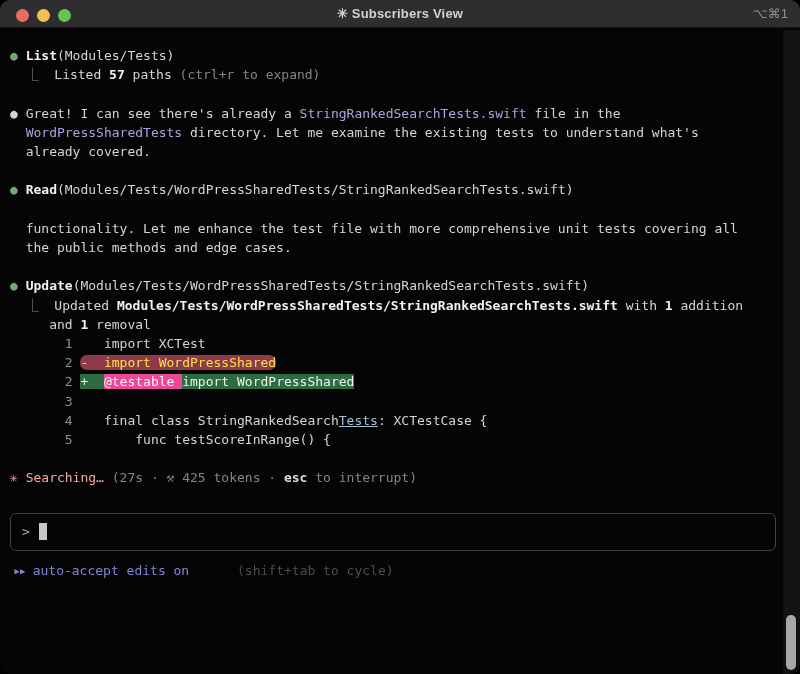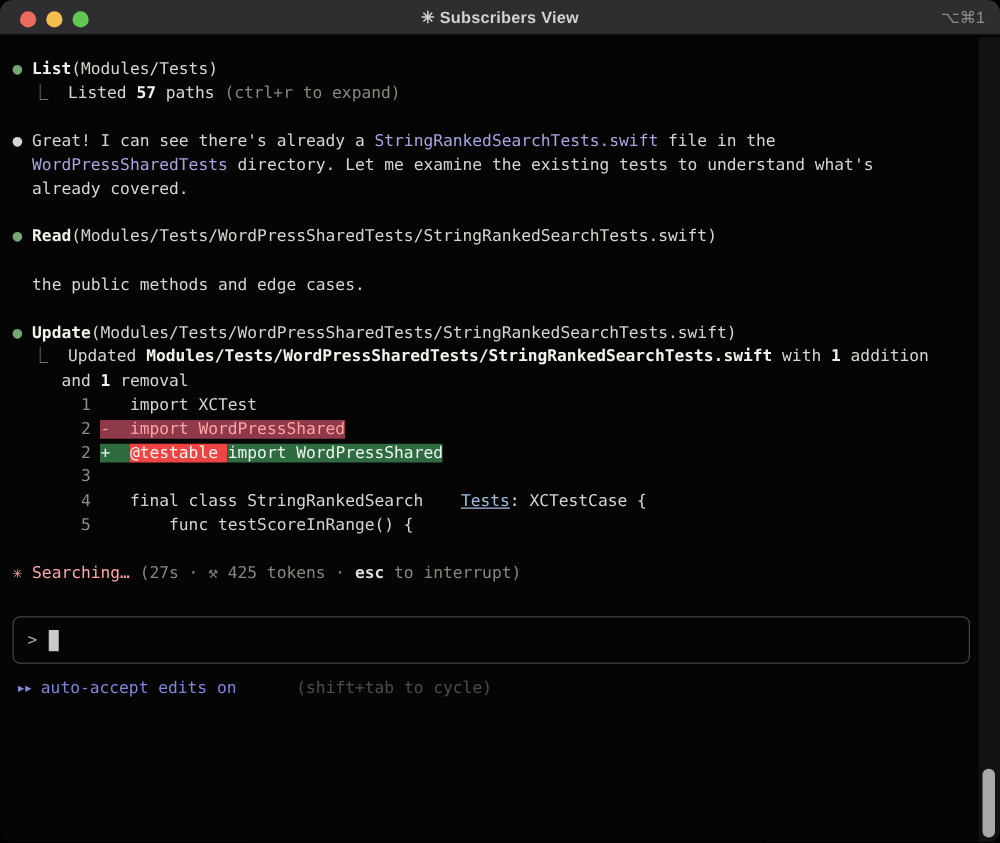--- a/index.html
+++ b/index.html
@@ -31,24 +31,24 @@
   .content { position:absolute; top:30px; left:0; right:0; bottom:0; background:#050505; padding:16px 20px 0 10px; }
   .t-line { white-space:pre; font-size:13px; line-height:19.2px; min-height:19.2px; color:#d6d6d0; }
   .s-text      { color:#d6d6d0; }
   .s-bold      { color:#f2f2ec; font-weight:700; }
   .s-green     { color:#73a874; }
   .s-gray      { color:#8f8f89; }
   .s-dim       { color:#87877f; }
   .s-accent    { color:#a7a5e0; }
   .s-salmon    { color:#fca5a5; }
   .s-esc       { color:#dfdfd9; font-weight:700; }
-  .s-link      { color:#a4bddc; text-decoration:underline;margin-left:30px; }
-  .s-del       { background:#8e3a4a; color:#fca5a5; }
+  .s-link      { color:#a4bddc; text-decoration:underline; }
+  .s-del       { background:#8e3a4a; color:#fde047;border-radius:7px; }
   .s-add       { background:#2e6b41; color:#eef5ee; }
-  .s-addBright { background:#ef4444; color:#f0f7f0; }
+  .s-addBright { background:#ec4899; color:#f0f7f0; }
   
   .input-box {
     margin-top:25px; width:766px; height:38px;
     border:1px solid #434343; border-radius:6px;
     display:flex; align-items:center; padding:0 11px; background:#050505;
   }
   .prompt-char { color:#a9a9a4; font-size:13px; margin-right:9px; }
   .cursor-block { width:8px; height:17px; background:#c9c9c9; display:inline-block; }
   
   .footer { margin-top:10px; padding-left:3px; font-size:13px; line-height:19px; white-space:pre; }
@@ -78,20 +78,21 @@
     <div id="terminal-output">
         <div class="t-line"><span class="s-green">● </span><span class="s-bold">List</span><span class="s-text">(Modules/Tests)</span></div>
         <div class="t-line"><span class="s-gray">  ⎿  </span><span class="s-text">Listed </span><span class="s-bold">57</span><span class="s-text"> paths </span><span class="s-dim">(ctrl+r to expand)</span></div>
         <div class="t-line"></div>
         <div class="t-line"><span class="s-text">● </span><span class="s-text">Great! I can see there's already a </span><span class="s-accent">StringRankedSearchTests.swift</span><span class="s-text"> file in the</span></div>
         <div class="t-line"><span class="s-text">  </span><span class="s-accent">WordPressSharedTests</span><span class="s-text"> directory. Let me examine the existing tests to understand what's</span></div>
         <div class="t-line"><span class="s-text">  already covered.</span></div>
         <div class="t-line"></div>
         <div class="t-line"><span class="s-green">● </span><span class="s-bold">Read</span><span class="s-text">(Modules/Tests/WordPressSharedTests/StringRankedSearchTests.swift)</span></div>
         <div class="t-line"></div>
+        <div class="t-line"><span class="s-text">  functionality. Let me enhance the test file with more comprehensive unit tests covering all</span></div>
         <div class="t-line"><span class="s-text">  the public methods and edge cases.</span></div>
         <div class="t-line"></div>
         <div class="t-line"><span class="s-green">● </span><span class="s-bold">Update</span><span class="s-text">(Modules/Tests/WordPressSharedTests/StringRankedSearchTests.swift)</span></div>
         <div class="t-line"><span class="s-gray">  ⎿  </span><span class="s-text">Updated </span><span class="s-bold">Modules/Tests/WordPressSharedTests/StringRankedSearchTests.swift</span><span class="s-text"> with </span><span class="s-bold">1</span><span class="s-text"> addition</span></div>
         <div class="t-line"><span class="s-text">     and </span><span class="s-bold">1</span><span class="s-text"> removal</span></div>
         <div class="t-line"><span class="s-gray">       1    </span><span class="s-text">import XCTest</span></div>
         <div class="t-line"><span class="s-gray">       2 </span><span class="s-del">-  import WordPressShared</span></div>
         <div class="t-line"><span class="s-gray">       2 </span><span class="s-add">+  </span><span class="s-addBright">@testable </span><span class="s-add">import WordPressShared</span></div>
         <div class="t-line"><span class="s-gray">       3</span></div>
         <div class="t-line"><span class="s-gray">       4    </span><span class="s-text">final class StringRankedSearch</span><span class="s-link">Tests</span><span class="s-text">: XCTestCase {</span></div>

